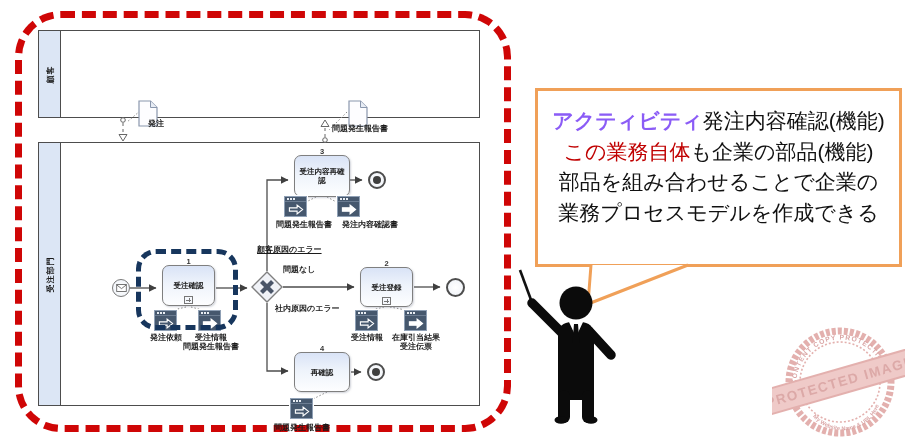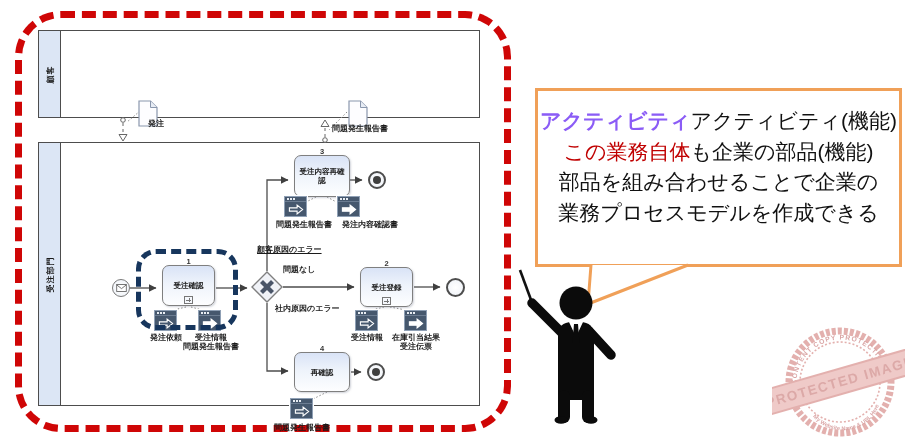--- a/index.html
+++ b/index.html
@@ -259,21 +259,21 @@
     <svg width="16" height="11" viewBox="0 0 14 10">
         <polygon points="1,3.5 8,3.5 8,1 13,5 8,9 8,6.5 1,6.5" fill="none" stroke="#fff" stroke-width="1"></polygon>
       </svg>
   </div>
   <div class="lbl center" style="left:272px; top:424px; width:60px;">問題発生報告書</div>
 
   <div class="navy-ring"></div>
 
   <div class="bubble">
     <div class="line">
-      <span class="hl-blue" style="color:#8b5cf6">アクティビティ</span><span>アクティビティ(機能)</span>
+      <span class="hl-blue" style="color:#8b5cf6">アクティビティ</span><span>発注内容確認(機能)</span>
     </div>
     <div class="line">
       <span class="hl-red" style="color:#c00000">この業務自体</span><span>も企業の部品(機能)</span>
     </div>
     <div class="line">部品を組み合わせることで企業の</div>
     <div class="line">業務プロセスモデルを作成できる</div>
   </div>
 
   <svg class="layer" width="905" height="448" viewBox="0 0 905 448">
     <path d="M591,265 L588,304 L688,265" fill="#fff" stroke="#f0a058" stroke-width="3" stroke-linejoin="round"></path>

